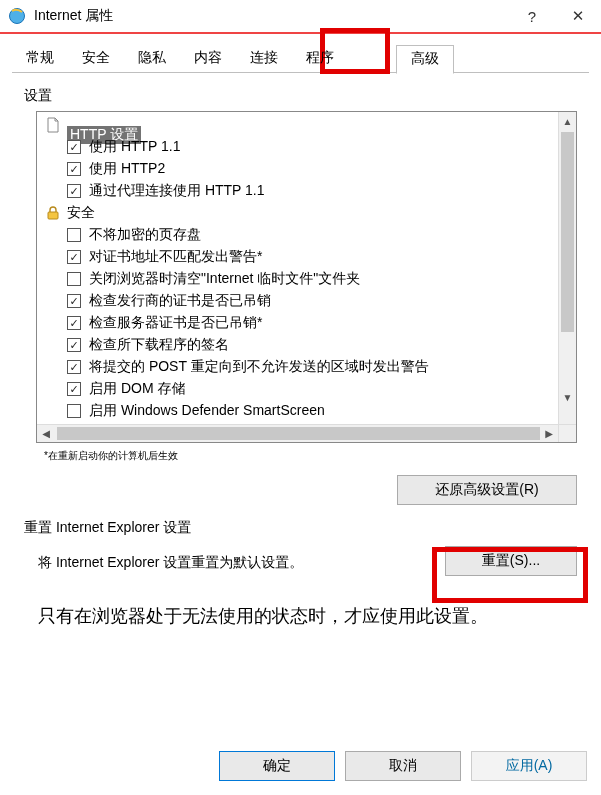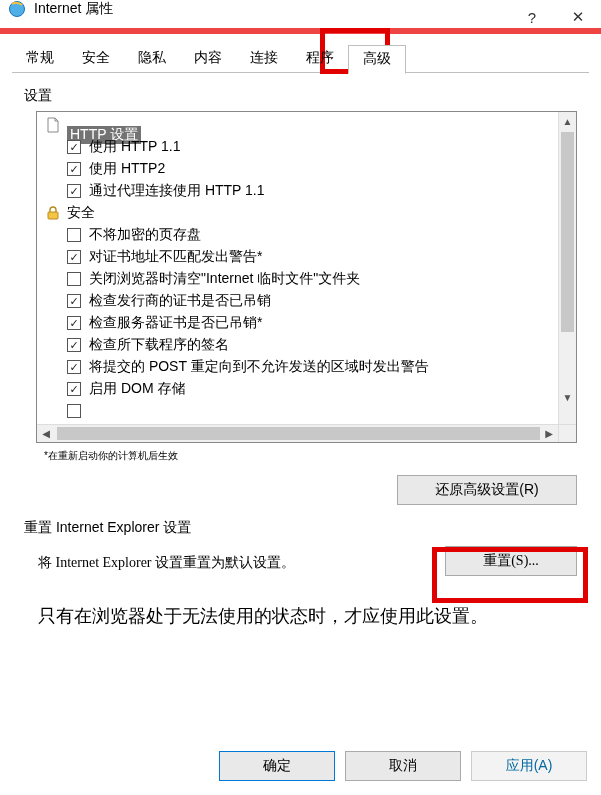--- a/index.html
+++ b/index.html
@@ -10,23 +10,23 @@
     background: #ffffff;
     width: 601px;
     height: 795px;
     overflow: hidden;
     position: relative;
   }
   
   .titlebar {
     height: 34px;
     display: flex;
-    align-items: flex-start;
+    align-items: center;
     padding: 0 0 0 8px;
-    border-bottom: 6px solid #ef4444;
+    border-bottom: 2px solid #ef4444;
     background: #ffffff;
   }
   .titlebar .appicon {
     width: 18px; height: 18px;
     margin-right: 8px;
     display: inline-block;
   }
   .titlebar .title { flex: 0 0 auto; }
   .titlebar .spacer { flex: 1; }
   .titlebar .winbtn {
@@ -55,20 +55,21 @@
     position: relative;
     top: 1px;
     z-index:1;
     cursor: default;
   }
   .tab.active {
     border: 1px solid #bfbfbf;
     border-bottom: 1px solid #ffffff;
     background: #ffffff;
     z-index:2;
+    margin-left:48px;
   }
   .tab.inactive {
   }
   .content {
     padding: 14px 24px 8px 24px;
   }
   .section-label {
     font-size: 14px;
     margin-bottom: 6px;
   }
@@ -192,21 +193,20 @@
   .sectionlabel2 {
     font-size: 14px;
     margin-bottom: 9px;
   }
   .resetrow {
     display: flex;
     justify-content: space-between;
     align-items: flex-start;
     margin-left: 14px;
     margin-right: 0;
-    font-family: Liberation Serif, serif;
   }
   .resettext {
     font-size: 14px;
     padding-top: 8px;
   }
   .resetnote {
     margin: 28px 0 0 14px;
     font-size: 18px;
   }
   
@@ -315,20 +315,21 @@
           <div class="node item">
             <span class="chk checked"></span>
             <span>将提交的 POST 重定向到不允许发送的区域时发出警告</span>
           </div>
           <div class="node item">
             <span class="chk checked"></span>
             <span>启用 DOM 存储</span>
           </div>
           <div class="node item">
             <span class="chk"></span>
+            <span>启用 Windows Defender SmartScreen</span>
           </div>
         </div>
       <div class="vscroll">
         <div class="arrow up">▲</div>
         <div class="thumb"></div>
         <div class="arrow down">▼</div>
       </div>
     </div>
     <div class="hscroll">
       <div class="arrow left">◀</div>

